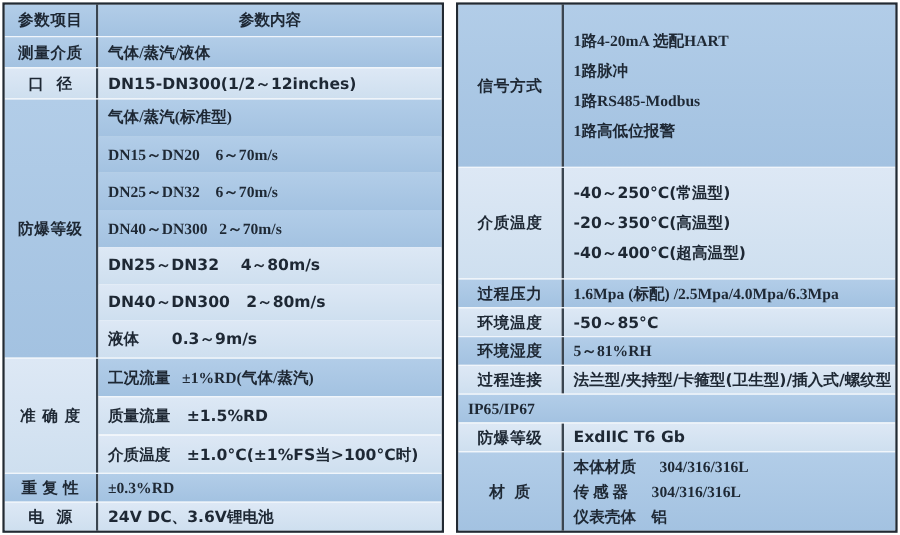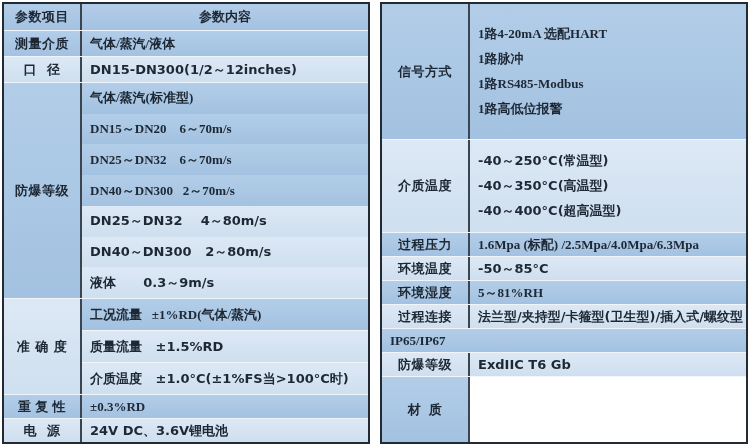--- a/index.html
+++ b/index.html
@@ -108,21 +108,21 @@
       <div class="line">1路脉冲</div>
       <div class="line">1路RS485-Modbus</div>
       <div class="line">1路高低位报警</div>
     </div>
   </div>
 
   <div class="grp" style="flex-basis:93px">
     <div class="lbl bg-l">介质温度</div>
     <div class="cnt bg-l lh25">
       <div class="line">-40～250°C(常温型)</div>
-      <div class="line">-40～350°C(高温型)</div>
+      <div class="line">-20～350°C(高温型)</div>
       <div class="line">-40～400°C(超高温型)</div>
     </div>
   </div>
 
   <div class="grp" style="flex-basis:24px">
     <div class="lbl bg-m">过程压力</div>
     <div class="cnt bg-m">
       <div class="line">1.6Mpa (标配) /2.5Mpa/4.0Mpa/6.3Mpa</div>
     </div>
   </div>
@@ -156,15 +156,20 @@
 
   <div class="grp" style="flex-basis:24px">
     <div class="lbl bg-l">防爆等级</div>
     <div class="cnt bg-l">
       <div class="line">ExdIIC T6 Gb</div>
     </div>
   </div>
 
   <div class="grp" style="flex-basis:66px">
     <div class="lbl bg-m">材  质</div>
+    <div class="cnt bg-m lh21">
+      <div class="line">本体材质      304/316/316L</div>
+      <div class="line">传 感 器      304/316/316L</div>
+      <div class="line">仪表壳体    铝</div>
+    </div>
   </div>
 
 </div>
 
 </body></html>

